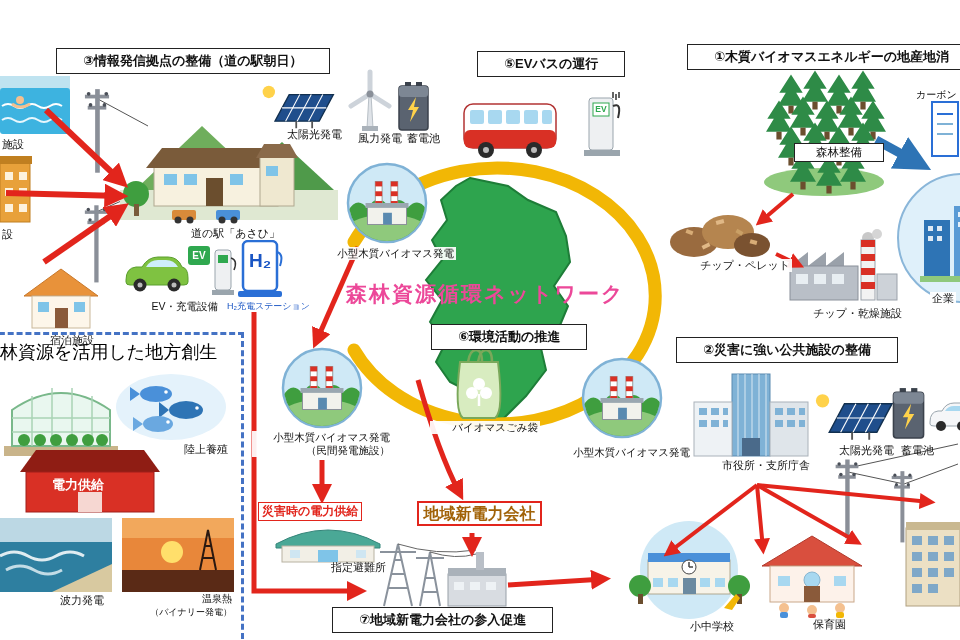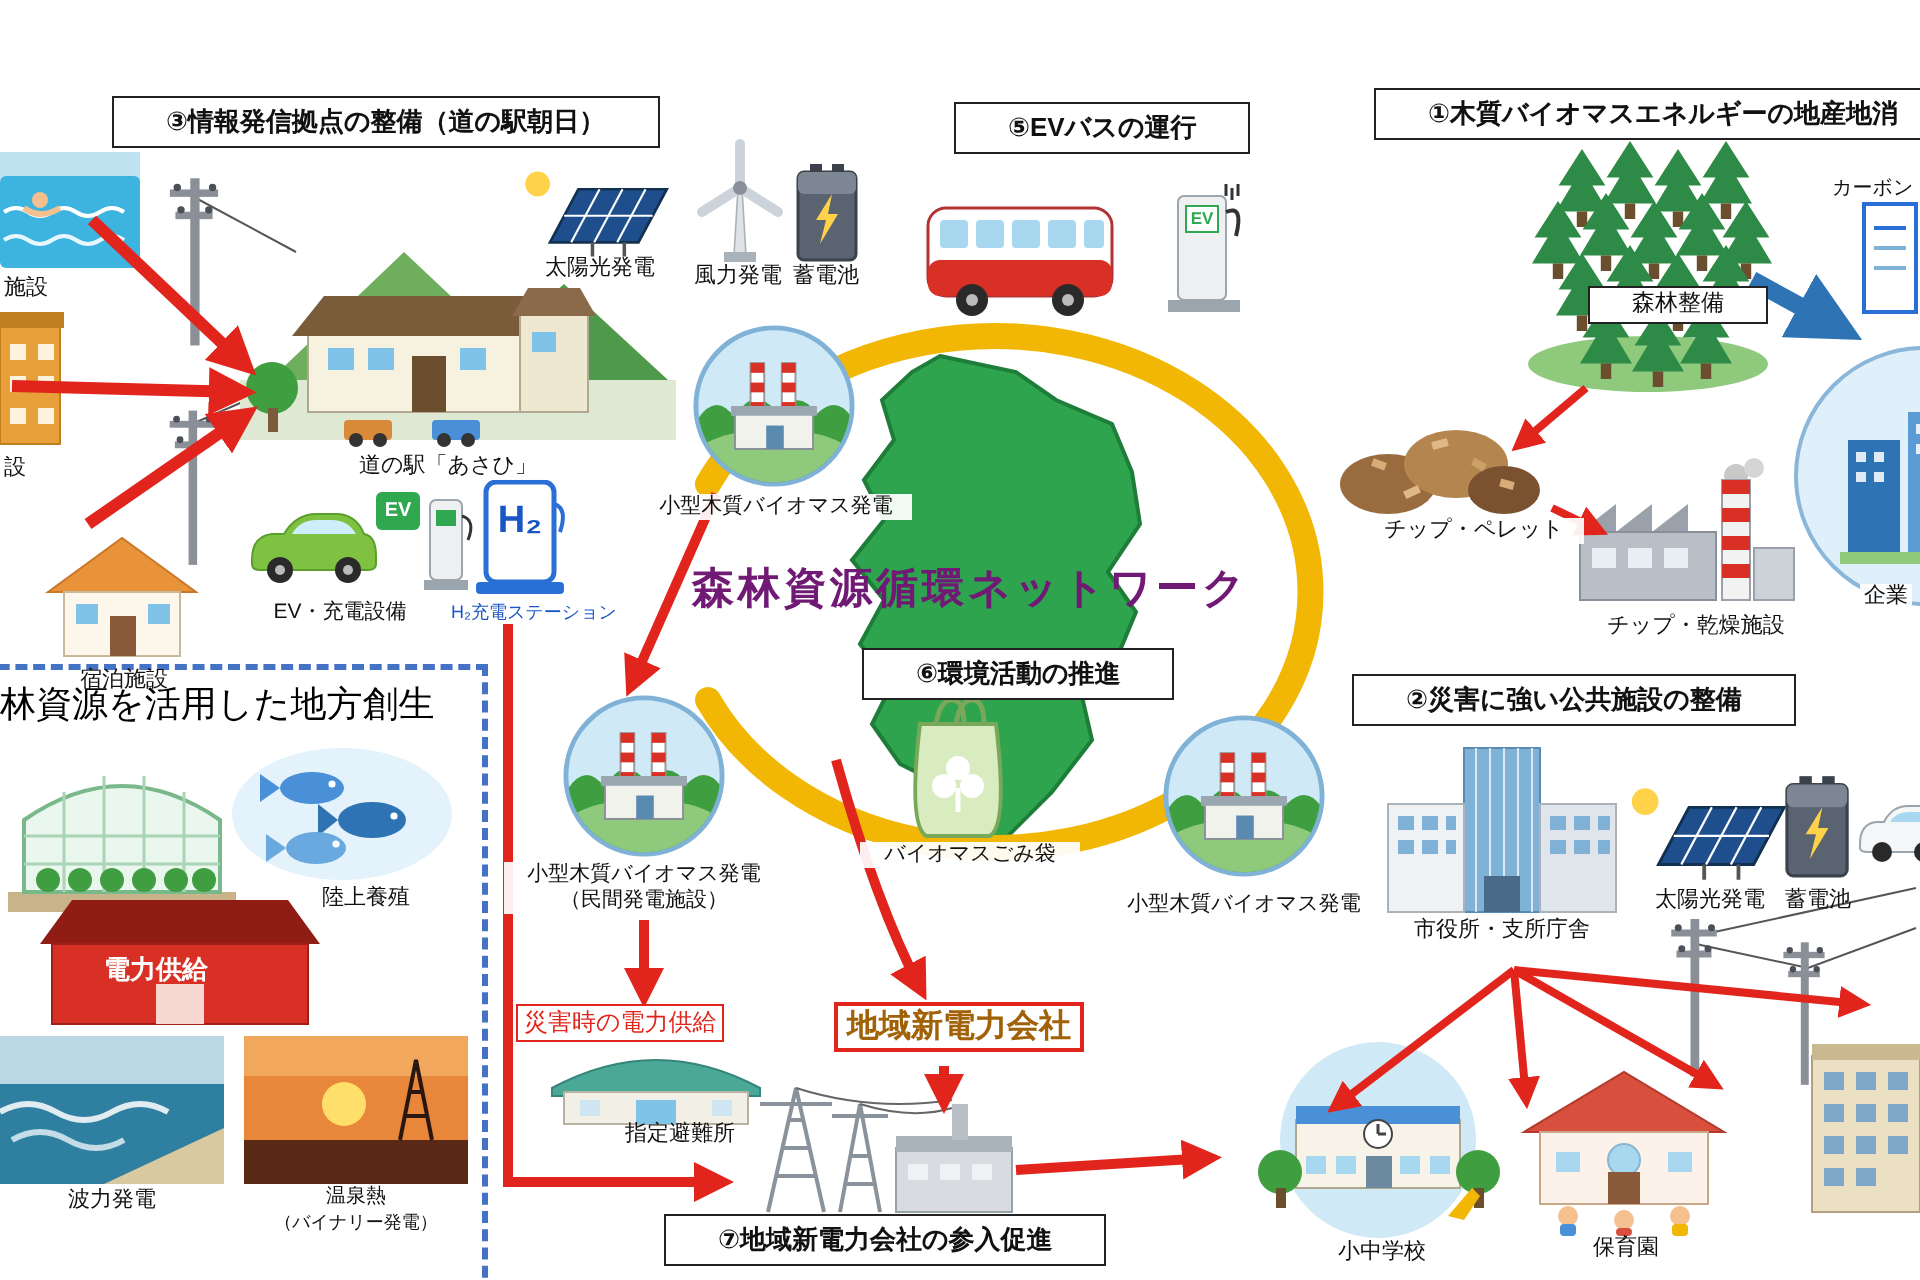--- a/index.html
+++ b/index.html
@@ -4,27 +4,27 @@
 <style>
 *{margin:0;padding:0;box-sizing:border-box}
 html,body{width:960px;height:640px;overflow:hidden;background:#fff;
   font-family:"Liberation Sans","DejaVu Sans",sans-serif}
 .stage{position:relative;width:960px;height:640px;background:#fff;overflow:hidden}
 .abs{position:absolute}
 .hdr{left:0;top:0;width:960px;height:30px;background:#5b9d51;color:#fff;font-weight:bold;
   font-size:17px;line-height:30px;padding-left:2px;letter-spacing:1px;z-index:50;white-space:nowrap}
 .sec{position:absolute;background:#fff;border:1.6px solid #222;font-weight:bold;font-size:13px;
   padding:3px 26px;white-space:nowrap;z-index:40;color:#111}
-.lbl{position:absolute;font-size:11px;color:#111;text-align:center;z-index:35;line-height:13px;white-space:nowrap}
+.lbl{position:absolute;font-size:11px;color:#111;text-align:right;z-index:35;line-height:13px;white-space:nowrap}
 .lbl-bg{background:rgba(255,255,255,.93);padding:0 2px}
-.net{position:absolute;font-size:21px;font-weight:bold;letter-spacing:2px;color:#701a75;z-index:30;white-space:nowrap}
+.net{position:absolute;font-size:21px;font-weight:bold;letter-spacing:2px;color:#ec4899;z-index:30;white-space:nowrap}
 .dashedbox{position:absolute;border:3px dashed #4472c4;z-index:5}
 .redbox{position:absolute;border:2px solid #e2251c;color:#a16207;font-weight:bold;font-size:16px;
   text-align:center;background:#fff;z-index:36}
-.redtext{position:absolute;color:#e2251c;font-weight:normal;font-size:12px;background:#fff;
+.redtext{position:absolute;color:#e2251c;font-weight:bold;font-size:12px;background:#fff;
   padding:0 3px;border:1px solid #e2251c;z-index:36;white-space:nowrap}
 svg.ill{position:absolute;z-index:10;overflow:visible}
 </style>
 </head>
 <body>
 
 <div class="stage">
 
   <svg width="0" height="0" style="position:absolute">
     <defs>

